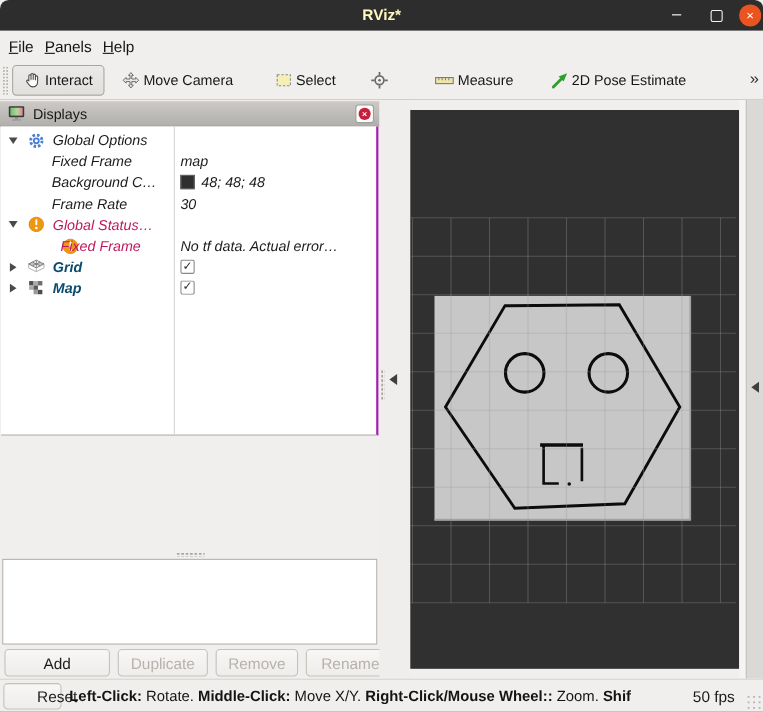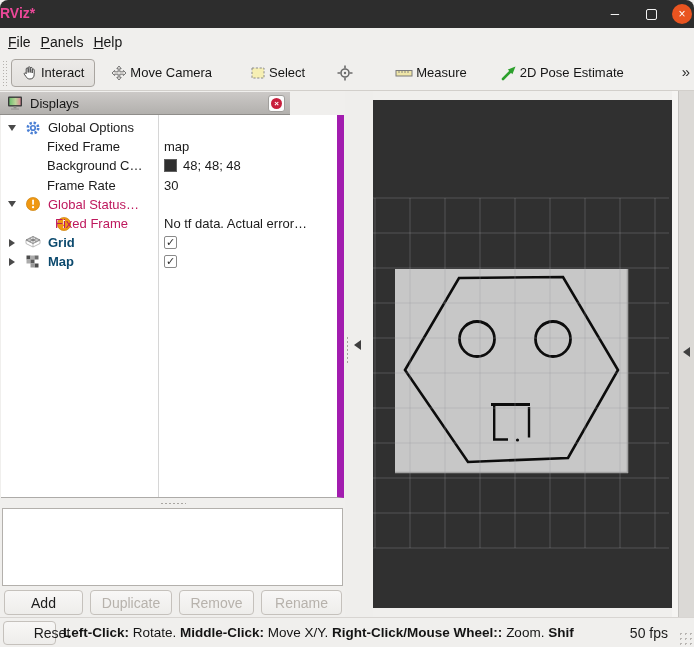--- a/index.html
+++ b/index.html
@@ -3,21 +3,21 @@
 <meta charset="utf-8">
 <style>
   * { margin:0; padding:0; box-sizing:border-box; }
   html,body { background:#555; }
   body { font-family:"Liberation Sans","DejaVu Sans",sans-serif; }
   .window { position:relative; width:694px; height:647px; background:#f0efed; overflow:hidden; }
 
   
   .titlebar { position:absolute; left:0; top:0; width:694px; height:28px; background:#2d2d2d;
               border-radius:8px 8px 0 0; }
-  .title-text { position:absolute; left:0; right:0; top:5px; color:#ec4899;
+  .title-text { position:absolute; left:0; right:0; top:5px; text-align:center; color:#fef9c3;
                 font-size:14px; font-weight:bold; }
   .win-min { position:absolute; right:72px; top:4px; width:14px; height:18px; color:#f2f2f2;
              font-size:15px; text-align:center; line-height:18px; }
   .win-max { position:absolute; right:37px; top:9px; width:11px; height:11px;
              border:1.5px solid #f2f2f2; border-radius:2px; }
   .win-close { position:absolute; right:2px; top:4px; width:20px; height:20px; border-radius:50%;
                background:#e95420; color:#fff; font-size:12px; line-height:20px; text-align:center; }
 
   
   .menubar { position:absolute; left:0; top:28px; width:694px; height:27px; background:#f0efed;
@@ -41,33 +41,33 @@
   .t-focus { margin-left:32px; }
   .t-measure { margin-left:42px; }
   .t-pose { margin-left:34px; }
   .tool-overflow { position:absolute; right:4px; top:8px; font-size:15px; color:#2c2c2c; }
 
   
   .main { position:absolute; left:0; top:91px; width:694px; height:526px; background:#f0efed; }
 
   
   .left-col { position:absolute; left:0; top:0; width:345px; height:526px; }
-  .panel-header { position:absolute; left:0; top:1px; width:290px; height:23px;
+  .panel-header { position:absolute; left:0; top:1px; width:345px; height:23px;
                   background:linear-gradient(#ccc9c7,#b2b0ad); border-bottom:1px solid #8f8d8a;
                   display:flex; align-items:center; }
   .panel-header svg { margin-left:7px; }
   .panel-title { font-size:13px; color:#171717; margin-left:7px; }
   .panel-close { position:absolute; right:5px; top:3px; width:17px; height:17px; border-radius:3px;
                  background:#fcfcfc; border:1px solid #a09e9b; }
   .panel-close .red-dot { position:absolute; left:2px; top:2px; width:11px; height:11px;
                  border-radius:50%; background:#c81e3c; color:#fff; font-size:8px; font-weight:bold;
                  text-align:center; line-height:11px; }
 
-  .tree { position:absolute; left:1px; top:24px; width:343px; height:383px; background:#fff;
-          border-right:7px solid #a21caf; border-bottom:1px solid #adaba8; padding-top:3px; }
+  .tree { position:absolute; left:1px; top:24px; width:343px; height:281px; background:#fff;
+          border-right:2px solid #a21caf; border-bottom:1px solid #adaba8; padding-top:3px;font-style:italic; }
   .tree-divider { position:absolute; left:157px; top:0; bottom:0; width:1px; background:#d6d6d6; }
   .trow { height:19.2px; display:flex; align-items:center; font-size:13px; color:#1b1b1b; }
   .tprop { width:157px; display:flex; align-items:center; overflow:hidden; white-space:nowrap; flex:none; }
   .tval { flex:1; display:flex; align-items:center; overflow:hidden; white-space:nowrap; padding-left:6px; }
   .exp { width:12px; margin-left:5px; flex:none; display:flex; justify-content:center; }
   .exp-down { width:0; height:0; border-left:4.5px solid transparent; border-right:4.5px solid transparent;
               border-top:6px solid #4a4a4a; }
   .exp-right { width:0; height:0; border-top:4.5px solid transparent; border-bottom:4.5px solid transparent;
                border-left:6px solid #4a4a4a; }
   .ticon { width:16px; height:16px; margin-left:7px; flex:none; }
@@ -85,21 +85,21 @@
   .hsplit-dots { width:26px; height:4px;
                  background-image:radial-gradient(#a8a5a1 1px, rgba(0,0,0,0) 1px);
                  background-size:4px 3px; }
   .help-box { position:absolute; left:2px; top:417px; width:341px; height:78px; background:#fff;
               border:1px solid #b3b0ac; }
   .btn-row { position:absolute; left:4px; top:499px; height:25px; display:flex; gap:7px; }
   .btn { height:25px; border:1px solid #c5c1bc; border-radius:4px;
          background:linear-gradient(#f8f7f6,#eeedeb); font-size:14px; color:#1c1c1c;
          display:flex; align-items:center; justify-content:center; }
   .btn-disabled { color:#b7b2ac; }
-  .w-add{width:79px;} .w-dup{width:82px;} .w-rem{width:75px;} .w-ren{width:81px;}
+  .w-add{width:96px;} .w-dup{width:82px;} .w-rem{width:75px;} .w-ren{width:81px;}
 
   
   .mid-splitter { position:absolute; left:345px; top:0; width:28px; height:526px; background:#efeeec; }
   .split-dots-v { position:absolute; left:1px; top:245px; width:4px; height:28px;
                   background-image:radial-gradient(#a5a19c 1px, rgba(0,0,0,0) 1px);
                   background-size:3px 4px; }
   .arrow-left { width:0; height:0; border-top:5px solid transparent; border-bottom:5px solid transparent;
                 border-right:7px solid #3f3f3f; }
   .mid-arrow { position:absolute; left:9px; top:249px; }
 

